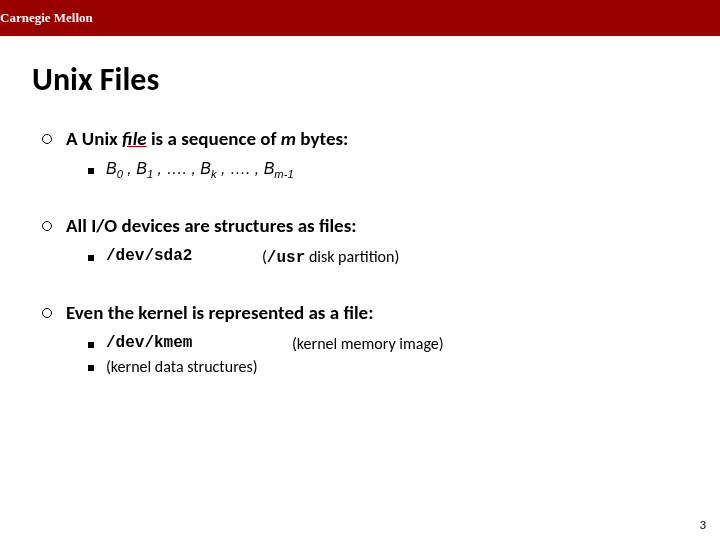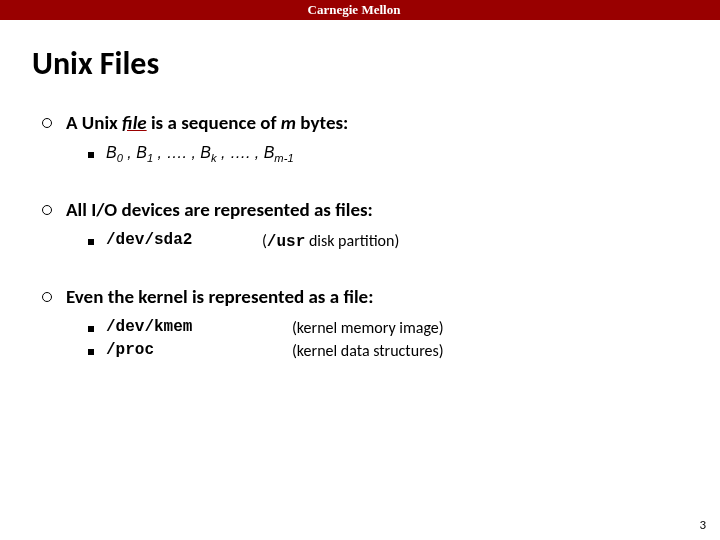--- a/index.html
+++ b/index.html
@@ -4,24 +4,24 @@
 <style>
   * { margin: 0; padding: 0; box-sizing: border-box; }
   html, body { width: 720px; height: 540px; }
   body {
     font-family: Calibri, "Segoe UI", Arial, sans-serif;
     background: #fff;
     color: #000;
     position: relative;
   }
   .topbar {
-    height: 20px;
+    height: 36px;
     background: #990000;
     display: flex;
-    justify-content: center;
+    justify-content: flex-start;
     align-items: center;
     padding-right: 12px;
   }
   .brand {
     color: #fff;
     font-family: Georgia, "Times New Roman", serif;
     font-weight: bold;
     font-size: 13px;
   }
   .content {
@@ -139,21 +139,21 @@
           <span class="sub-text seq">
             <span>B</span><span class="sub-idx">0</span><span> , </span><span>B</span><span class="sub-idx">1</span><span> , …. , </span><span>B</span><span class="sub-idx">k</span><span> , …. , </span><span>B</span><span class="sub-idx">m-1</span>
           </span>
         </li>
       </ul>
     </li>
 
     <li>
       <div class="top-row">
         <span class="top-bullet"></span>
-        <span class="top-text">All I/O devices are represented as files:</span>
+        <span class="top-text">All I/O devices are structures as files:</span>
       </div>
       <ul class="sub">
         <li>
           <span class="sub-bullet"></span>
           <span class="sub-text dev-row">
             <span class="dev-code">/dev/sda2</span>
             <span class="dev-desc"><span>(</span><span class="mono-inner">/usr</span><span> disk partition)</span></span>
           </span>
         </li>
       </ul>
@@ -168,21 +168,20 @@
         <li>
           <span class="sub-bullet"></span>
           <span class="sub-text dev-row">
             <span class="dev-code" style="min-width:150px">/dev/kmem</span>
             <span class="dev-desc">(kernel memory image)</span>
           </span>
         </li>
         <li>
           <span class="sub-bullet"></span>
           <span class="sub-text dev-row">
-            <span class="dev-code" style="min-width:150px">/proc</span>
             <span class="dev-desc">(kernel data structures)</span>
           </span>
         </li>
       </ul>
     </li>
 
   </ul>
 </div>
 
 <div class="pagenum">3</div>

